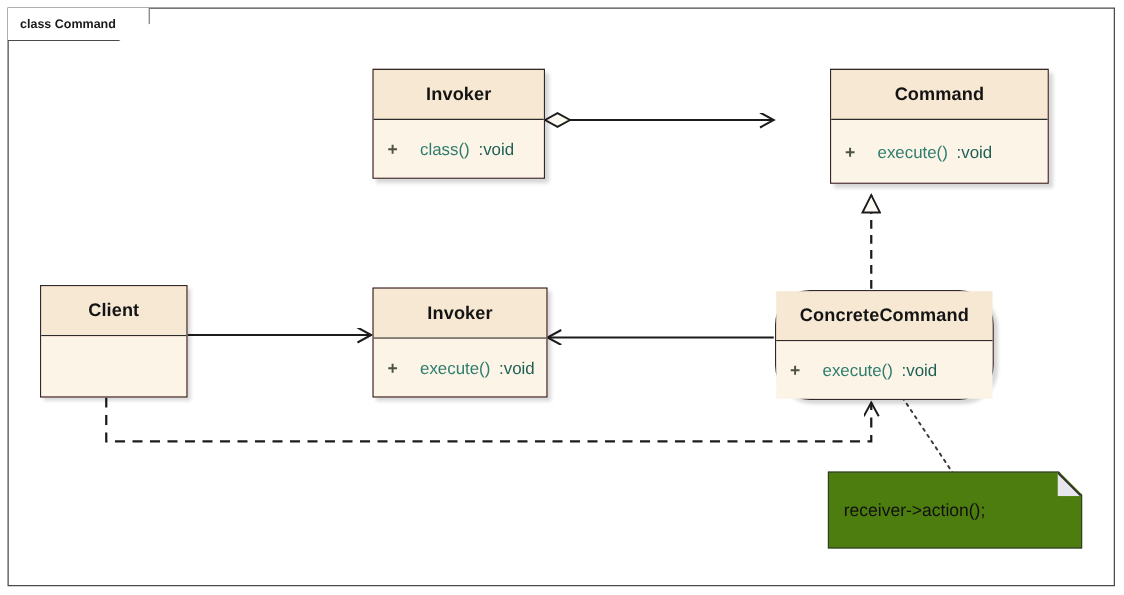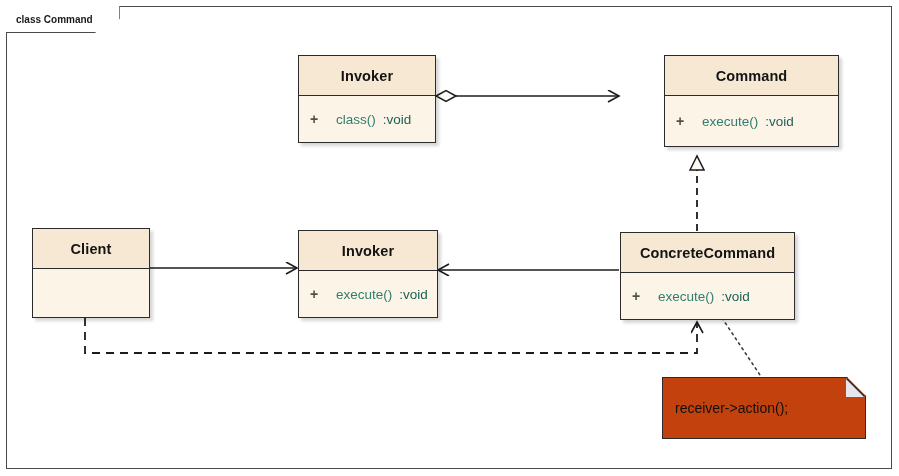--- a/index.html
+++ b/index.html
@@ -107,21 +107,21 @@
   .mtype {
     color: #1d5f55;
     margin-left: 7px;
   }
   .abstract .mname,
   .abstract .mtype { }
 
   
   .uml-note {
     position: absolute;
-    background: #c2410c;
+    background: #4d7c0f;
     border: 1.5px solid #2b2b2b;
     box-sizing: border-box;
     box-shadow: 3px 3px 3px rgba(0,0,0,0.16);
     display: flex;
     align-items: center;
     padding-left: 12px;
     font-size: 14px;
     color: #101010;
     white-space: nowrap;
     clip-path: polygon(0 0, calc(100% - 19px) 0, 100% 19px, 100% 100%, 0 100%);
@@ -221,21 +221,21 @@
     <div class="uml-head" style="height:39px;">Invoker</div>
     <div class="uml-body">
       <div class="member">
         <span class="vis">+</span>
         <span class="mname">execute()</span>
         <span class="mtype">:void</span>
       </div>
     </div>
   </div>
 
-  <div class="uml-class" style="left:620px; top:232px; width:175px; height:88px;">
+  <div class="uml-class" style="left:620px; top:232px; width:175px; height:88px;border-radius:28px;">
     <div class="uml-head" style="height:39px;">ConcreteCommand</div>
     <div class="uml-body">
       <div class="member abstract">
         <span class="vis">+</span>
         <span class="mname">execute()</span>
         <span class="mtype">:void</span>
       </div>
     </div>
   </div>
 

